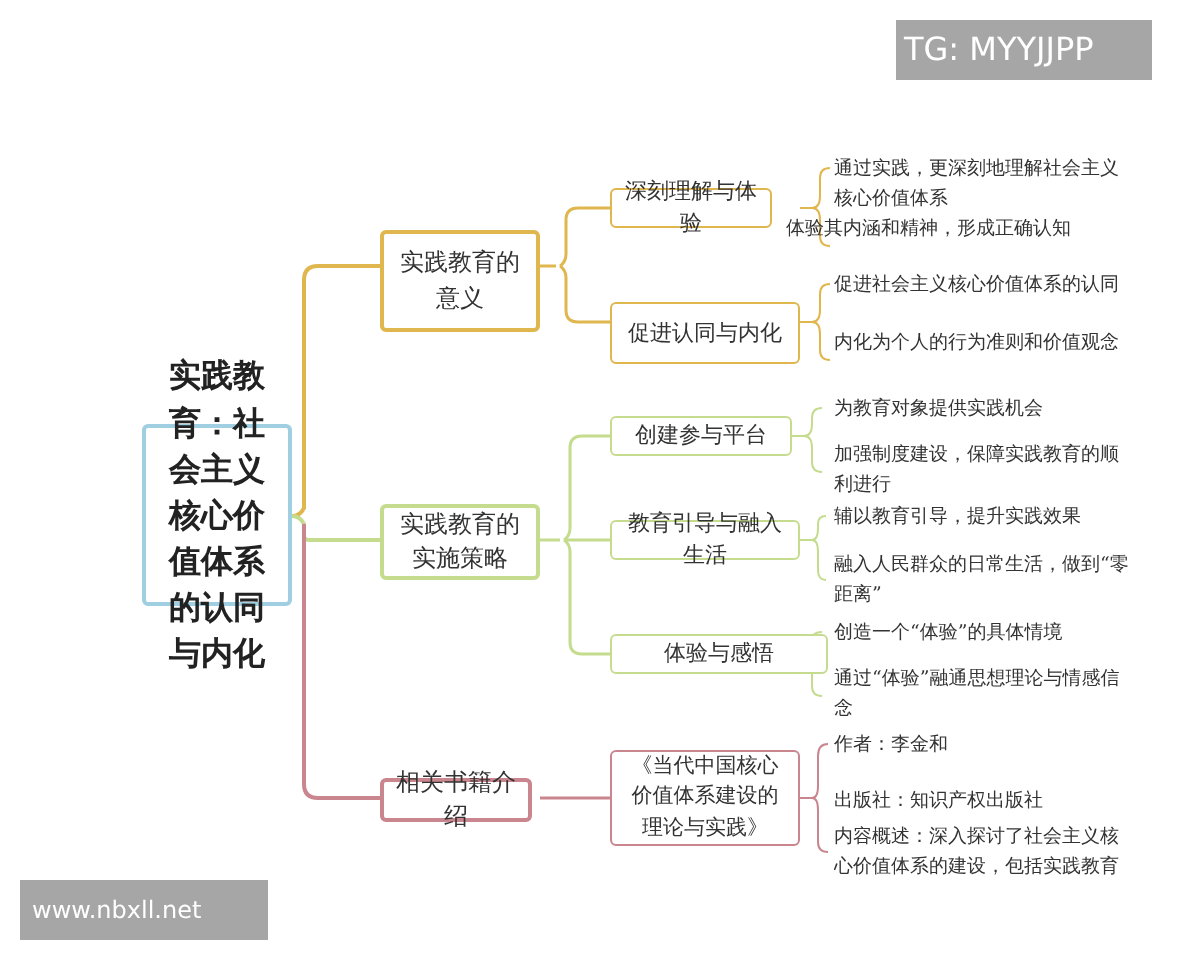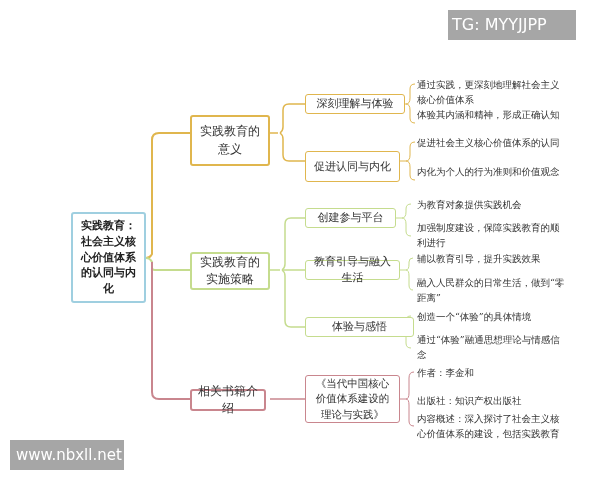--- a/index.html
+++ b/index.html
@@ -8,33 +8,33 @@
     font-family: "DejaVu Serif", "Liberation Serif", serif;
     color: #333333;
   }
   .node {
     position: absolute; box-sizing: border-box; background: #ffffff;
     display: flex; align-items: center; justify-content: center; text-align: center;
     border-radius: 3px; line-height: 1.45;
   }
   .root {
     left: 71px; top: 212px; width: 75px; height: 91px;
-    border: 2px solid #9fcfe0; font-size: 11px; font-weight: bold; color: #222;
+    border: 2px solid #9fcfe0; font-size: 16px; font-weight: bold; color: #222;
     padding: 2px 4px;
   }
   .l1 { border: 2px solid; font-size: 12px; padding: 2px 6px; color: #333; }
   .l2 { border: 1.5px solid; font-size: 11px; padding: 1px 6px; color: #333; }
   .leaf { position: absolute; font-size: 9.5px; line-height: 1.55; color: #333; width: 150px; }
   svg.lines { position: absolute; left: 0; top: 0; }
   .wm {
     position: absolute; background: #a6a6a6; color: #ffffff;
     font-family: "DejaVu Sans", "Liberation Sans", sans-serif;
   }
   .wm-top { left: 448px; top: 10px; width: 128px; height: 30px; font-size: 16px; line-height: 30px; padding-left: 4px; box-sizing: border-box; }
-  .wm-bottom { left: 10px; top: 440px; width: 114px; height: 30px; font-size: 15px; line-height: 30px; padding-left: 6px; box-sizing: border-box; }
+  .wm-bottom { left: 10px; top: 440px; width: 124px; height: 30px; font-size: 12px; line-height: 30px; padding-left: 6px; box-sizing: border-box; }
 </style>
 </head>
 <body>
 
 <svg class="lines" width="600" height="480">
 
   <path d="M146 258 Q150 258 152 254 L152 140 Q152 133 159 133 L190 133" stroke="#e0b64e" stroke-width="2" fill="none"></path>
   <path d="M146 258 Q150 258 152 262 L152 268 Q152 270 155 270 L190 270" stroke="#c5dc8e" stroke-width="2" fill="none"></path>
   <path d="M152 262 L152 392 Q152 399 159 399 L190 399" stroke="#c9868e" stroke-width="2" fill="none"></path>
 
@@ -72,41 +72,41 @@
 <div class="node l1" style="left:190px;top:115px;width:80px;height:51px;border-color:#e0b64e;">
   <span>实践教育的意义</span>
 </div>
 <div class="node l1" style="left:190px;top:252px;width:80px;height:38px;border-color:#c5dc8e;">
   <span>实践教育的实施策略</span>
 </div>
 <div class="node l1" style="left:190px;top:389px;width:76px;height:22px;border-color:#c9868e;">
   <span>相关书籍介绍</span>
 </div>
 
-<div class="node l2" style="left:305px;top:94px;width:100px;height:20px;border-color:#e0b64e;">
+<div class="node l2" style="left:305px;top:94px;width:81px;height:20px;border-color:#e0b64e;">
   <span>深刻理解与体验</span>
 </div>
 <div class="node l2" style="left:305px;top:151px;width:95px;height:31px;border-color:#e0b64e;">
   <span>促进认同与内化</span>
 </div>
 <div class="node l2" style="left:305px;top:208px;width:91px;height:20px;border-color:#c5dc8e;">
   <span>创建参与平台</span>
 </div>
 <div class="node l2" style="left:305px;top:260px;width:95px;height:20px;border-color:#c5dc8e;">
   <span>教育引导与融入生活</span>
 </div>
 <div class="node l2" style="left:305px;top:317px;width:109px;height:20px;border-color:#c5dc8e;">
   <span>体验与感悟</span>
 </div>
 <div class="node l2" style="left:305px;top:375px;width:95px;height:48px;border-color:#c9868e;font-size:10.5px;line-height:1.45;">
   <span>《当代中国核心价值体系建设的理论与实践》</span>
 </div>
 
 <div class="leaf" style="left:417px;top:78px;">通过实践，更深刻地理解社会主义核心价值体系</div>
-<div class="leaf" style="left:417px;top:108px;">体验其内涵和精神，形成正确认知</div>
+<div class="leaf" style="left:393px;top:108px;">体验其内涵和精神，形成正确认知</div>
 <div class="leaf" style="left:417px;top:136px;">促进社会主义核心价值体系的认同</div>
 <div class="leaf" style="left:417px;top:165px;">内化为个人的行为准则和价值观念</div>
 
 <div class="leaf" style="left:417px;top:198px;">为教育对象提供实践机会</div>
 <div class="leaf" style="left:417px;top:221px;">加强制度建设，保障实践教育的顺利进行</div>
 <div class="leaf" style="left:417px;top:252px;">辅以教育引导，提升实践效果</div>
 <div class="leaf" style="left:417px;top:276px;">融入人民群众的日常生活，做到“零距离”</div>
 <div class="leaf" style="left:417px;top:310px;">创造一个“体验”的具体情境</div>
 <div class="leaf" style="left:417px;top:333px;">通过“体验”融通思想理论与情感信念</div>
 

